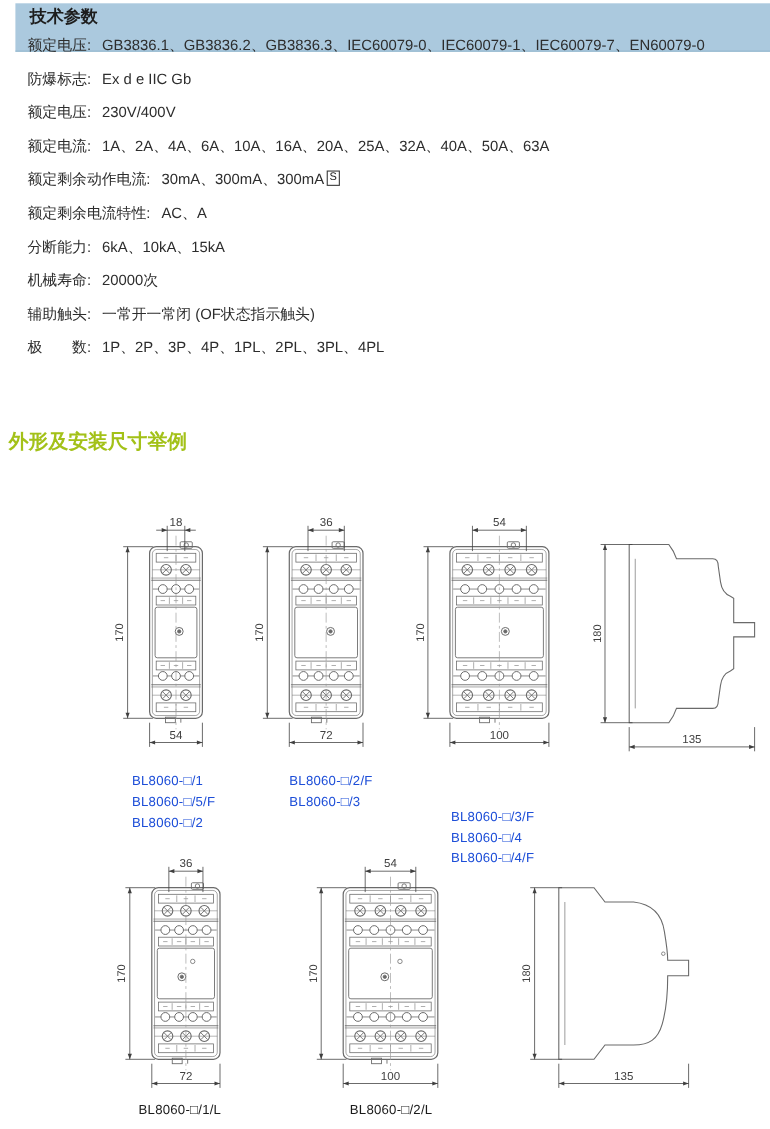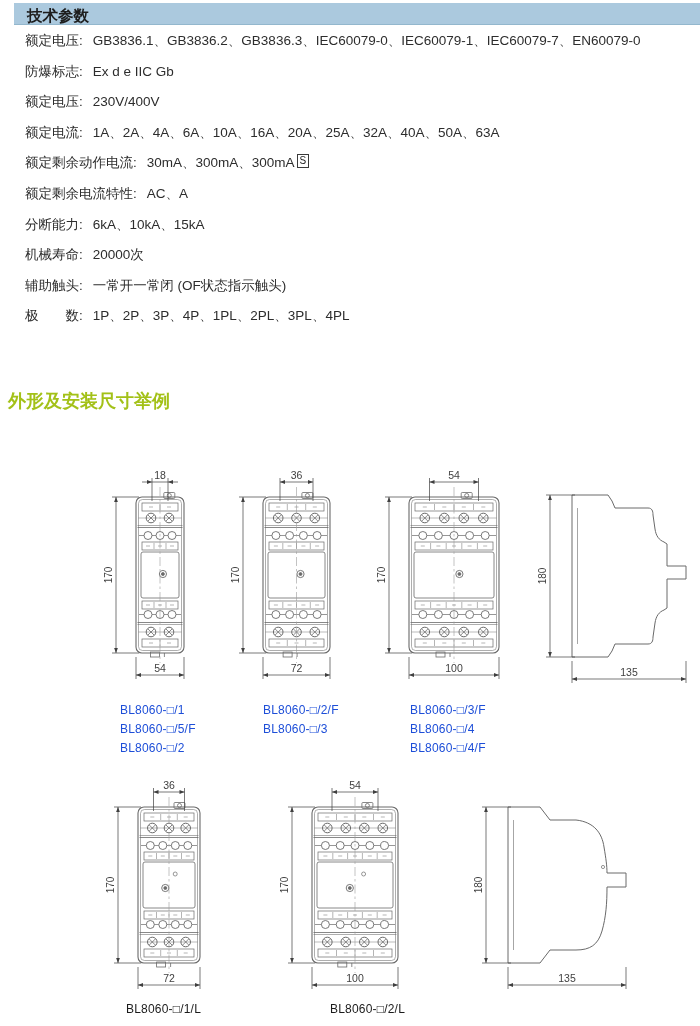--- a/index.html
+++ b/index.html
@@ -1,18 +1,18 @@
 <!DOCTYPE html>
 <html><head>
 <meta charset="utf-8">
 <style>
   html,body{margin:0;padding:0;background:#fff;}
   .page{position:relative;width:700px;height:1026px;background:#ffffff;overflow:hidden;
         font-family:"Liberation Sans","DejaVu Sans",sans-serif;color:#2a2a2a;}
-  .header-bar{position:absolute;left:14px;top:3px;width:686px;height:22px;
+  .header-bar{position:absolute;left:14px;top:3px;width:686px;height:44px;
         background:#abc9de;border-bottom:1px solid #93b7cd;box-sizing:border-box;}
   .header-bar .title{display:block;padding-left:13px;line-height:25px;font-size:15.5px;
         font-weight:bold;color:#1d1d1d;}
   .specs{position:absolute;left:25px;top:26px;width:668px;}
   .spec-line{line-height:30.6px;font-size:13.5px;white-space:nowrap;color:#2d2d2d;}
   .spec-label{margin-right:10px;white-space:pre;}
   .spec-indent{display:inline-block;width:65px;}
   .sbox{display:inline-block;border:1px solid #3a3a3a;font-size:10px;line-height:10px;
         padding:1px 2px;margin-left:2px;vertical-align:3px;color:#222;}
   .section-title{position:absolute;left:8px;top:389px;font-size:18px;font-weight:bold;color:#a3c118;}
@@ -625,21 +625,21 @@
 
   <div class="mlabels" style="left:120px;top:701px;">
     <div>BL8060-□/1</div>
     <div>BL8060-□/5/F</div>
     <div>BL8060-□/2</div>
   </div>
   <div class="mlabels" style="left:263px;top:701px;">
     <div>BL8060-□/2/F</div>
     <div>BL8060-□/3</div>
   </div>
-  <div class="mlabels" style="left:410px;top:701px;">
+  <div class="mlabels" style="left:410px;top:733px;">
     <div>BL8060-□/3/F</div>
     <div>BL8060-□/4</div>
     <div>BL8060-□/4/F</div>
   </div>
   <div class="mlabel-single" style="left:126px;top:1002px;">BL8060-□/1/L</div>
-  <div class="mlabel-single" style="left:318px;top:1002px;margin-left:12px;">BL8060-□/2/L</div>
+  <div class="mlabel-single" style="left:318px;top:1002px;">BL8060-□/2/L</div>
 
 </div>
 
 </body></html>

